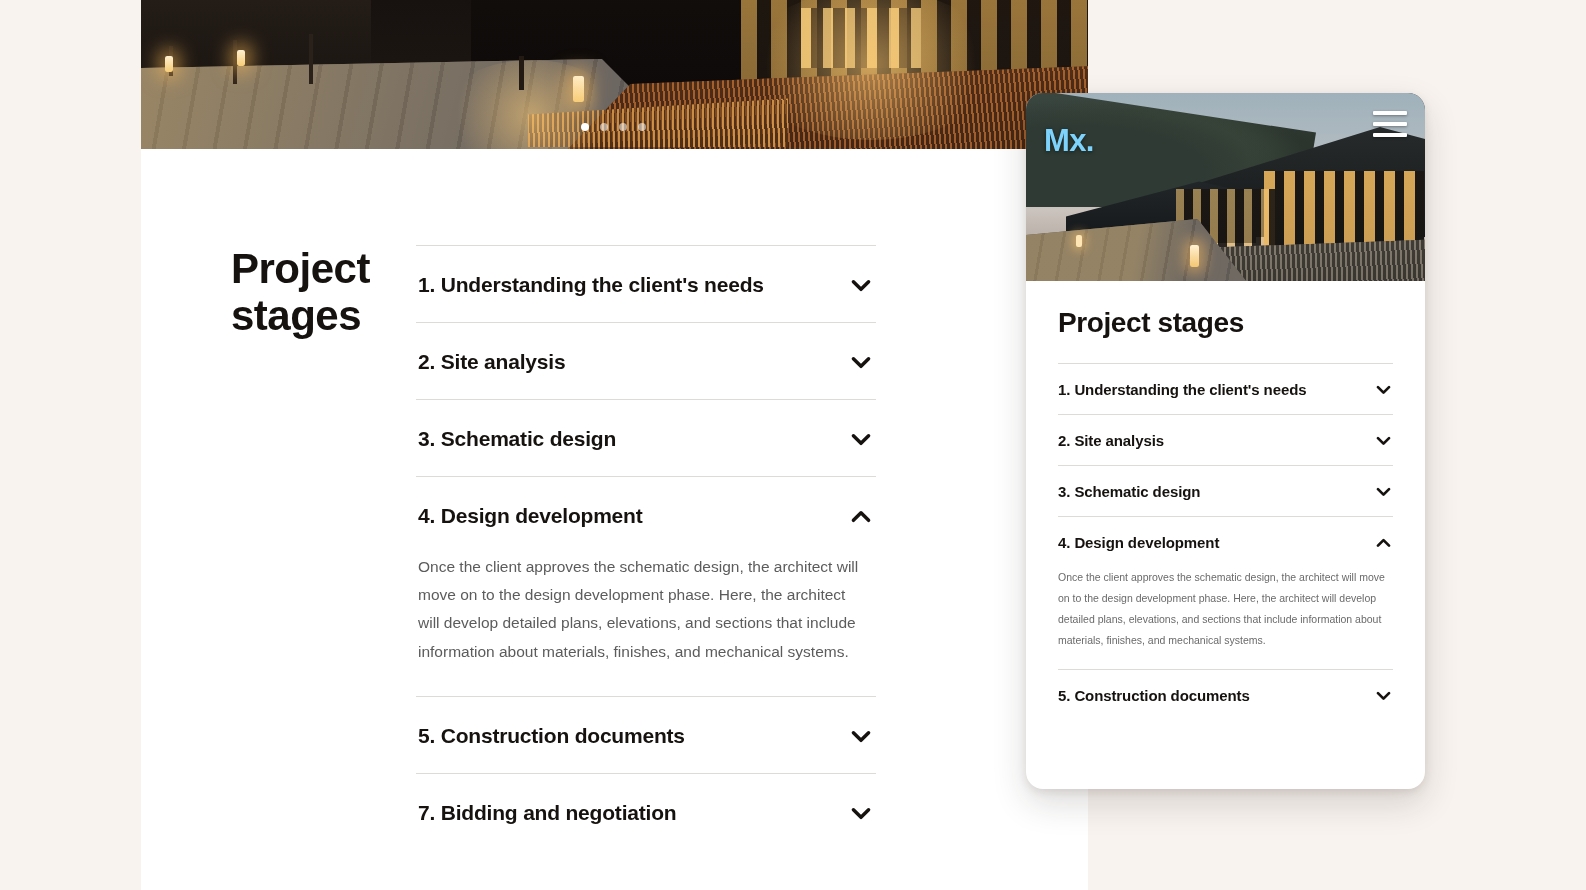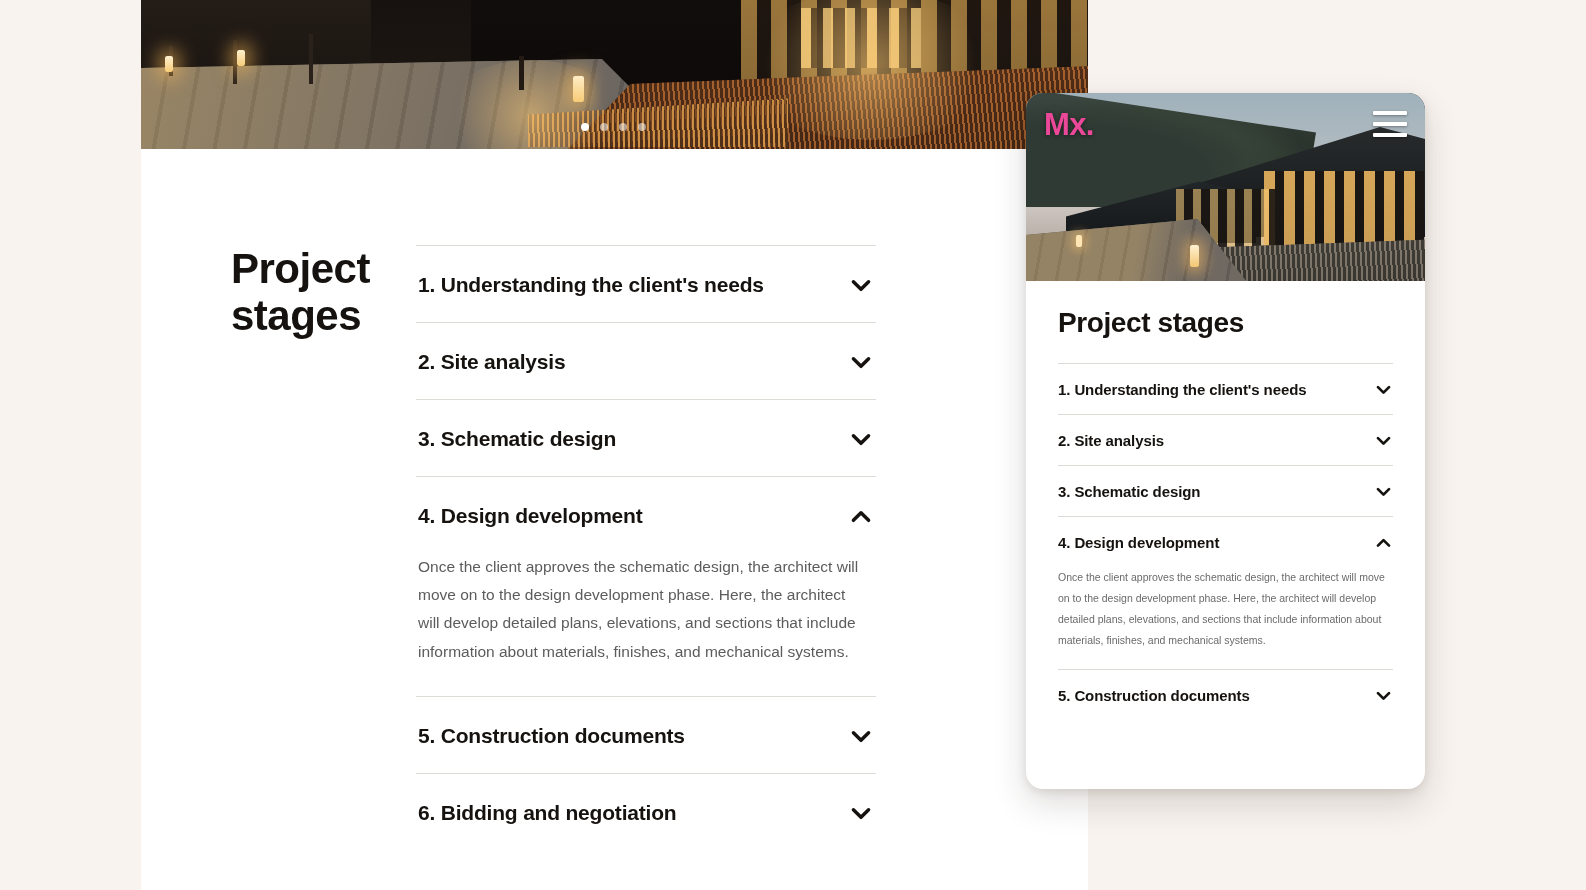--- a/index.html
+++ b/index.html
@@ -184,22 +184,22 @@
     position:absolute; left:164px; bottom:14px; width:9px; height:22px; border-radius:2px;
     background:linear-gradient(180deg,#fff1d2,#f3c673);
     box-shadow:0 0 14px 6px rgba(255,190,95,.5);
   }
   .m-lamp2{
     position:absolute; left:50px; bottom:34px; width:6px; height:12px; border-radius:2px;
     background:#ffe6b4; box-shadow:0 0 10px 4px rgba(255,200,110,.45);
   }
 
   .m-logo{
-    position:absolute; left:18px; top:14px;
-    color:#ec4899; font-size:31px; font-weight:700; letter-spacing:-0.6px;
+    position:absolute; left:18px; top:30px;
+    color:#7dd3fc; font-size:31px; font-weight:700; letter-spacing:-0.6px;
     text-shadow:0 1px 4px rgba(0,0,0,.45);
   }
   .m-burger{
     position:absolute; right:18px; top:18px; width:34px; height:26px;
     display:flex; flex-direction:column; justify-content:space-between; cursor:pointer;
   }
   .m-burger span{
     display:block; height:4px; background:#ffffff; border-radius:1px;
     box-shadow:0 1px 3px rgba(0,0,0,.35);
   }
@@ -299,21 +299,21 @@
           <div class="acc-head">
             <span class="acc-title">5. Construction documents</span>
             <svg class="chev" viewBox="0 0 24 24" fill="none" stroke="currentColor" stroke-width="3.2" stroke-linecap="round" stroke-linejoin="round">
                 <polyline points="5 9 12 16 19 9"></polyline>
               </svg>
           </div>
         </div>
 
         <div class="acc-item">
           <div class="acc-head">
-            <span class="acc-title">6. Bidding and negotiation</span>
+            <span class="acc-title">7. Bidding and negotiation</span>
             <svg class="chev" viewBox="0 0 24 24" fill="none" stroke="currentColor" stroke-width="3.2" stroke-linecap="round" stroke-linejoin="round">
                 <polyline points="5 9 12 16 19 9"></polyline>
               </svg>
           </div>
         </div>
 
       </div>
     </div>
   </div>
 

